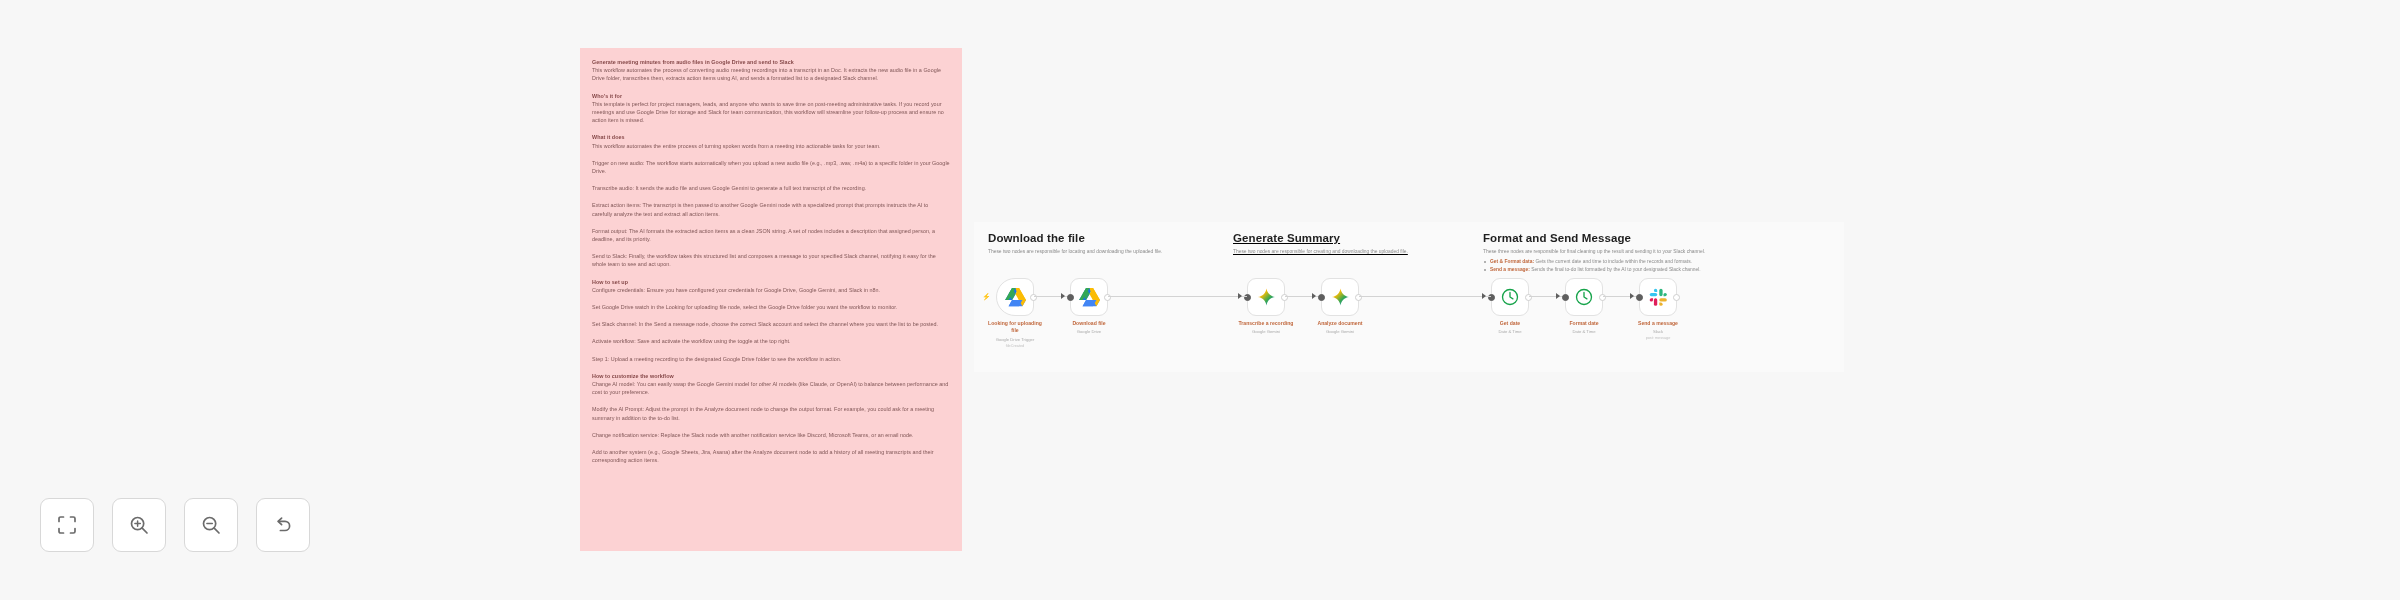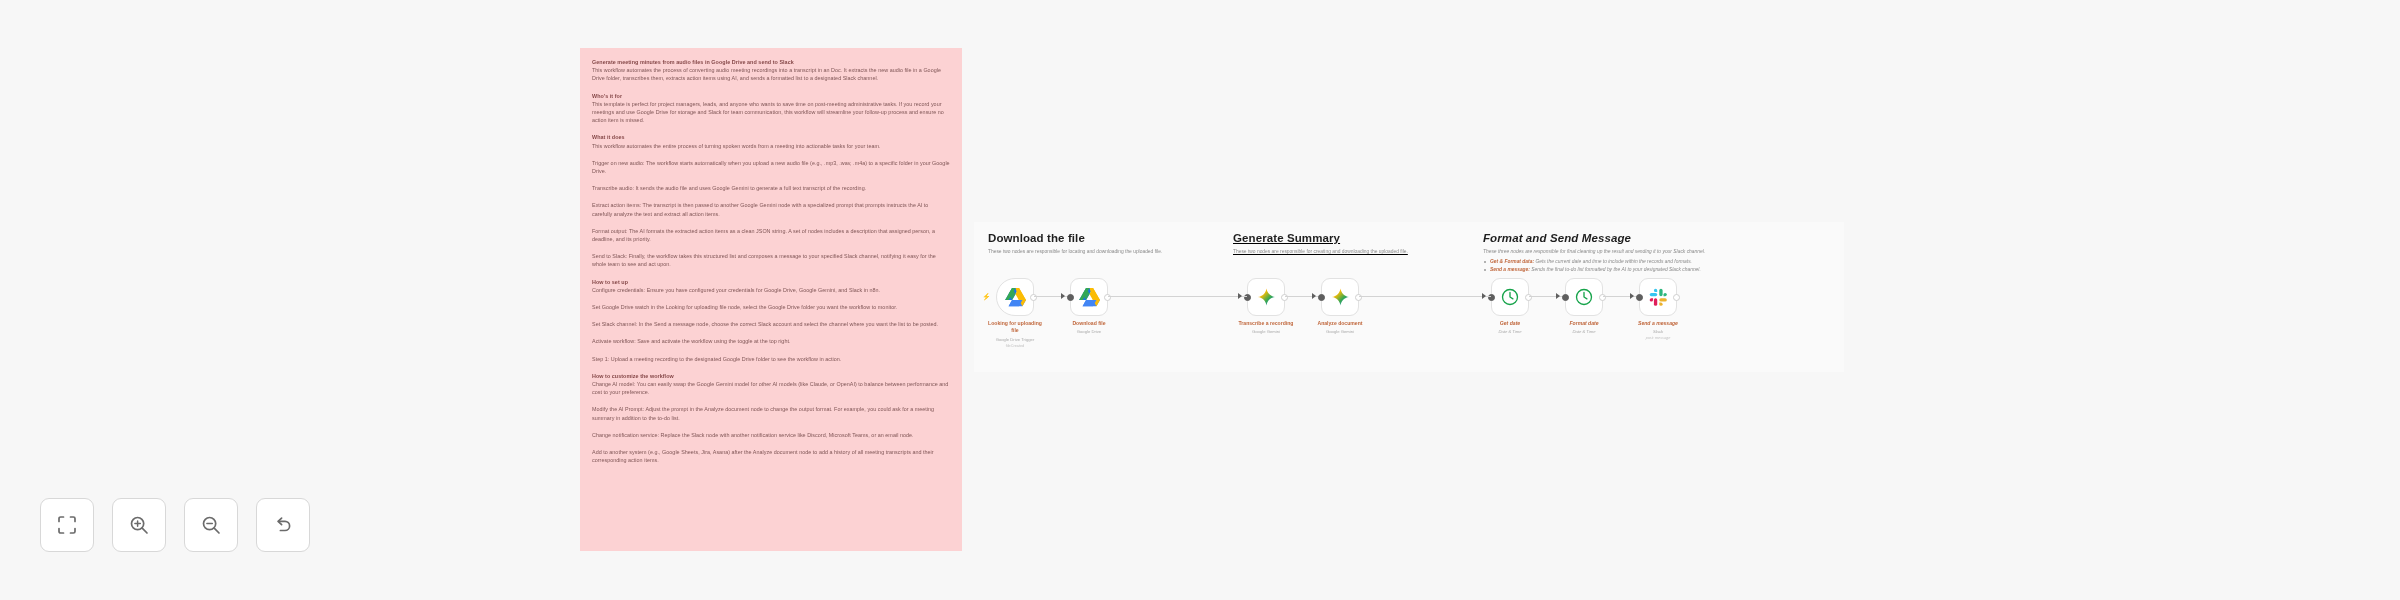--- a/index.html
+++ b/index.html
@@ -81,21 +81,21 @@
   }
   .section {
     position: relative;
     background: #fafafa;
     box-sizing: border-box;
     padding: 10px 14px 0 14px;
     height: 150px;
   }
   .section.s1 { width: 245px; }
   .section.s2 { width: 250px; text-decoration: underline; }
-  .section.s3 { width: 375px; font-style: italic; }
+  .section.s3 { width: 375px; }
 
   .section-title {
     font-size: 11.5px;
     font-weight: bold;
     color: #1f1f1f;
     letter-spacing: .1px;
     margin: 0 0 4px 0;
     white-space: nowrap;
   }
   .section-desc {

